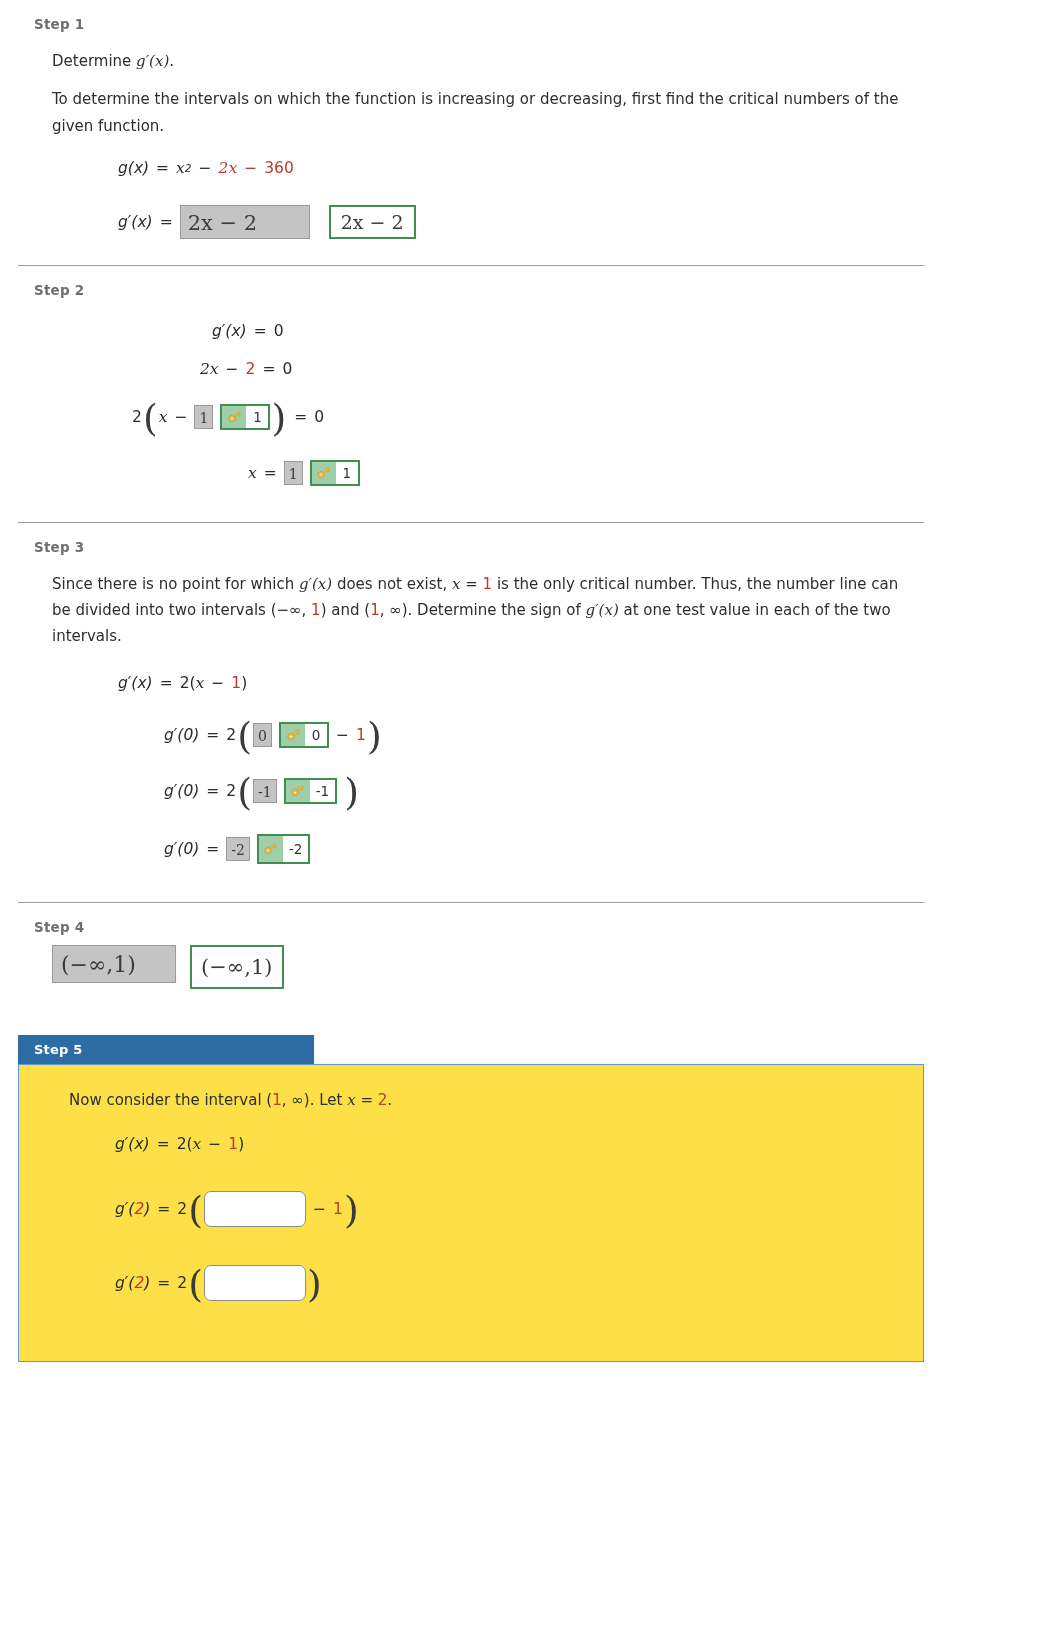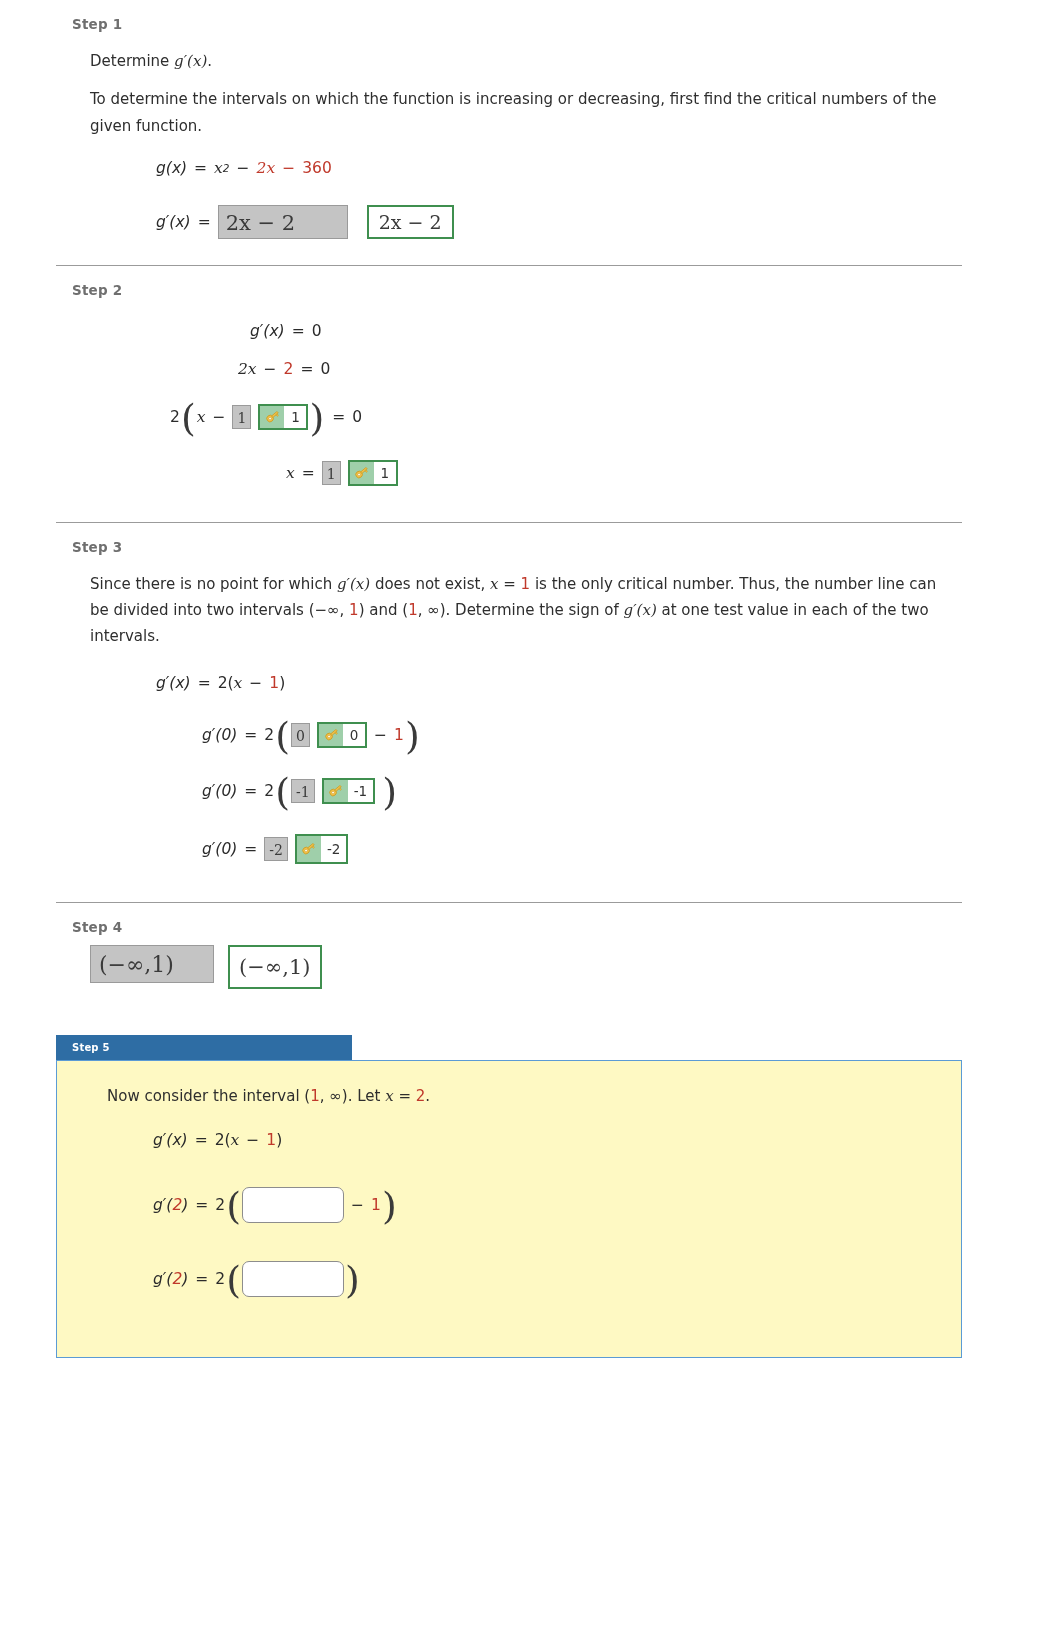--- a/index.html
+++ b/index.html
@@ -8,21 +8,21 @@
     background: #ffffff;
   }
   body {
     width: 1062px;
     min-height: 1633px;
     font-family: "DejaVu Sans", "Liberation Sans", sans-serif;
     color: #2b2b2b;
     -webkit-font-smoothing: antialiased;
   }
 
-  .page { position: relative; width: 942px; margin-left: 38px; }
+  .page { position: relative; width: 942px; }
 
   
   .step-block { padding: 0 18px 0 18px; }
   .step-label {
     font-size: 13.5px;
     font-weight: bold;
     color: #6f6f6f;
     letter-spacing: .2px;
     padding: 16px 0 4px 16px;
   }
@@ -168,31 +168,31 @@
     background: #ffffff;
     vertical-align: middle;
   }
 
   
   .active-step { margin: 46px 18px 0 18px; }
   .active-head {
     display: inline-block;
     background: #2e6da4;
     color: #ffffff;
-    font-size: 10px;
+    font-size: 13px;
     font-weight: bold;
     padding: 7px 14px 7px 16px;
     min-width: 296px;
     box-sizing: border-box;
     letter-spacing: .2px;
   }
   .active-panel {
     border: 1px solid #5b9bd5;
     border-top: 1px solid #5b9bd5;
-    background: #fef9c3;
+    background: #fde047;
     padding: 10px 20px 40px 34px;
     min-height: 250px;
     box-sizing: border-box;
   }
 </style>
 </head>
 <body>
 
 <div class="page">
 

